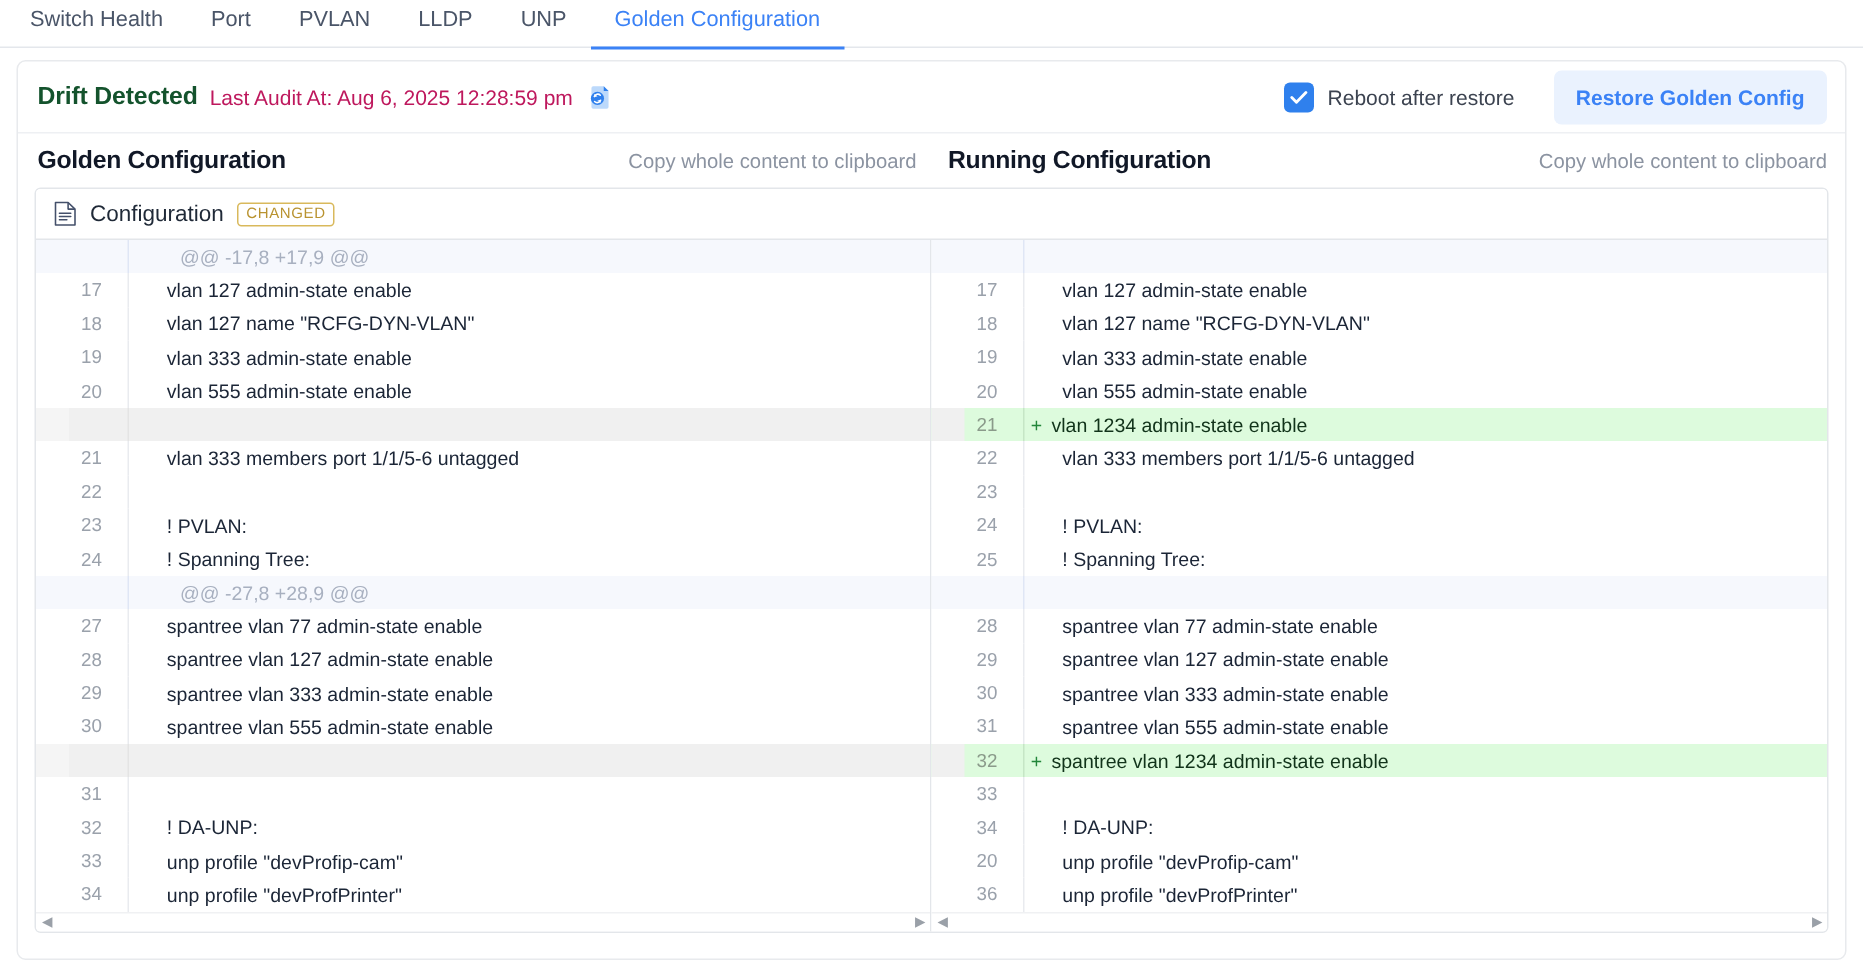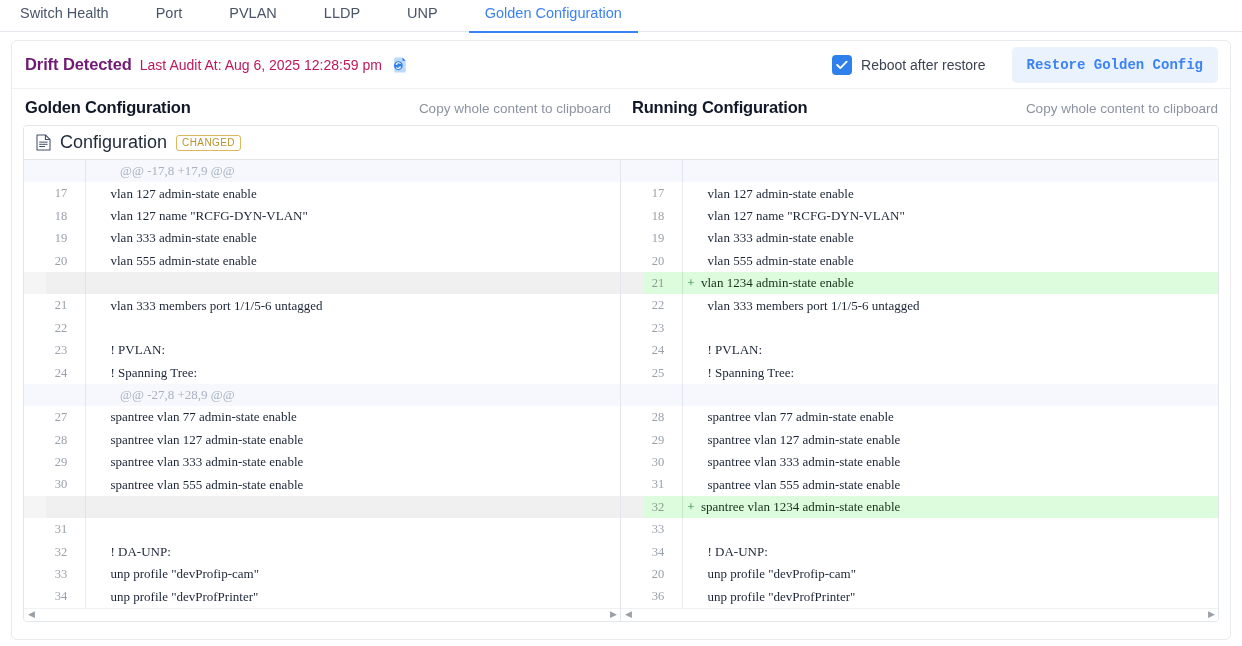--- a/index.html
+++ b/index.html
@@ -8,21 +8,21 @@
     width: 1242px; height: 646px;
     background: #ffffff;
     font-family: "Liberation Sans", sans-serif;
     overflow: hidden;
   }
 
   
   .tabbar {
     display: flex;
     align-items: flex-start;
-    gap: 15px;
+    gap: 0px;
     height: 32px;
     padding-left: 4px;
     border-bottom: 1px solid #e4e7ec;
     background: #fff;
   }
   .tab {
     font-size: 14.5px;
     color: #4a5568;
     padding: 4px 16px 9px 16px;
     white-space: nowrap;
@@ -49,21 +49,21 @@
   .banner {
     height: 48px;
     display: flex;
     align-items: center;
     padding: 0 12px 0 13px;
     border-bottom: 1px solid #eef0f3;
   }
   .drift-title {
     font-size: 16.5px;
     font-weight: bold;
-    color: #701a75;
+    color: #14532d;
     letter-spacing: -0.1px;
   }
   .audit-text {
     font-size: 14px;
     color: #be185d;
     margin-left: 8px;
   }
   .sync-icon {
     margin-left: 9px;
     width: 18px; height: 18px;
@@ -95,21 +95,21 @@
   }
   .btn-restore {
     background: #eaf2fe;
     color: #3b82f6;
     font-size: 14px;
     font-weight: bold;
     border: none;
     border-radius: 5px;
     padding: 10px 15px;
     cursor: pointer;
-    font-family: Liberation Mono, monospace;
+    font-family: Liberation Sans, sans-serif;
     white-space: nowrap;
   }
 
   
   .titles {
     display: flex;
     height: 36px;
     align-items: center;
     padding: 0 2px;
   }
@@ -145,37 +145,37 @@
   .file-header {
     height: 34px;
     display: flex;
     align-items: center;
     padding-left: 12px;
     border-bottom: 1px solid #e3e6ea;
     background: #fff;
   }
   .file-header .doc-icon { margin-right: 9px; display: flex; }
   .file-name {
-    font-size: 18px;
+    font-size: 15px;
     color: #1f2937;
   }
   .badge-changed {
     margin-left: 9px;
     font-size: 10px;
     color: #b99330;
     border: 1px solid #d9b95c;
     border-radius: 3px;
     padding: 1px 5px 2px 5px;
     letter-spacing: 0.4px;
     font-family: "Liberation Sans", sans-serif;
   }
 
   .diff-body {
     display: flex;
-    font-family: Liberation Serif, serif;
+    font-family: Liberation Sans, sans-serif;
     font-size: 13px;
   }
   .pane {
     width: 50%;
     position: relative;
   }
   .pane.left { border-right: 1px solid #e3e6ea; }
 
   .row {
     display: flex;

